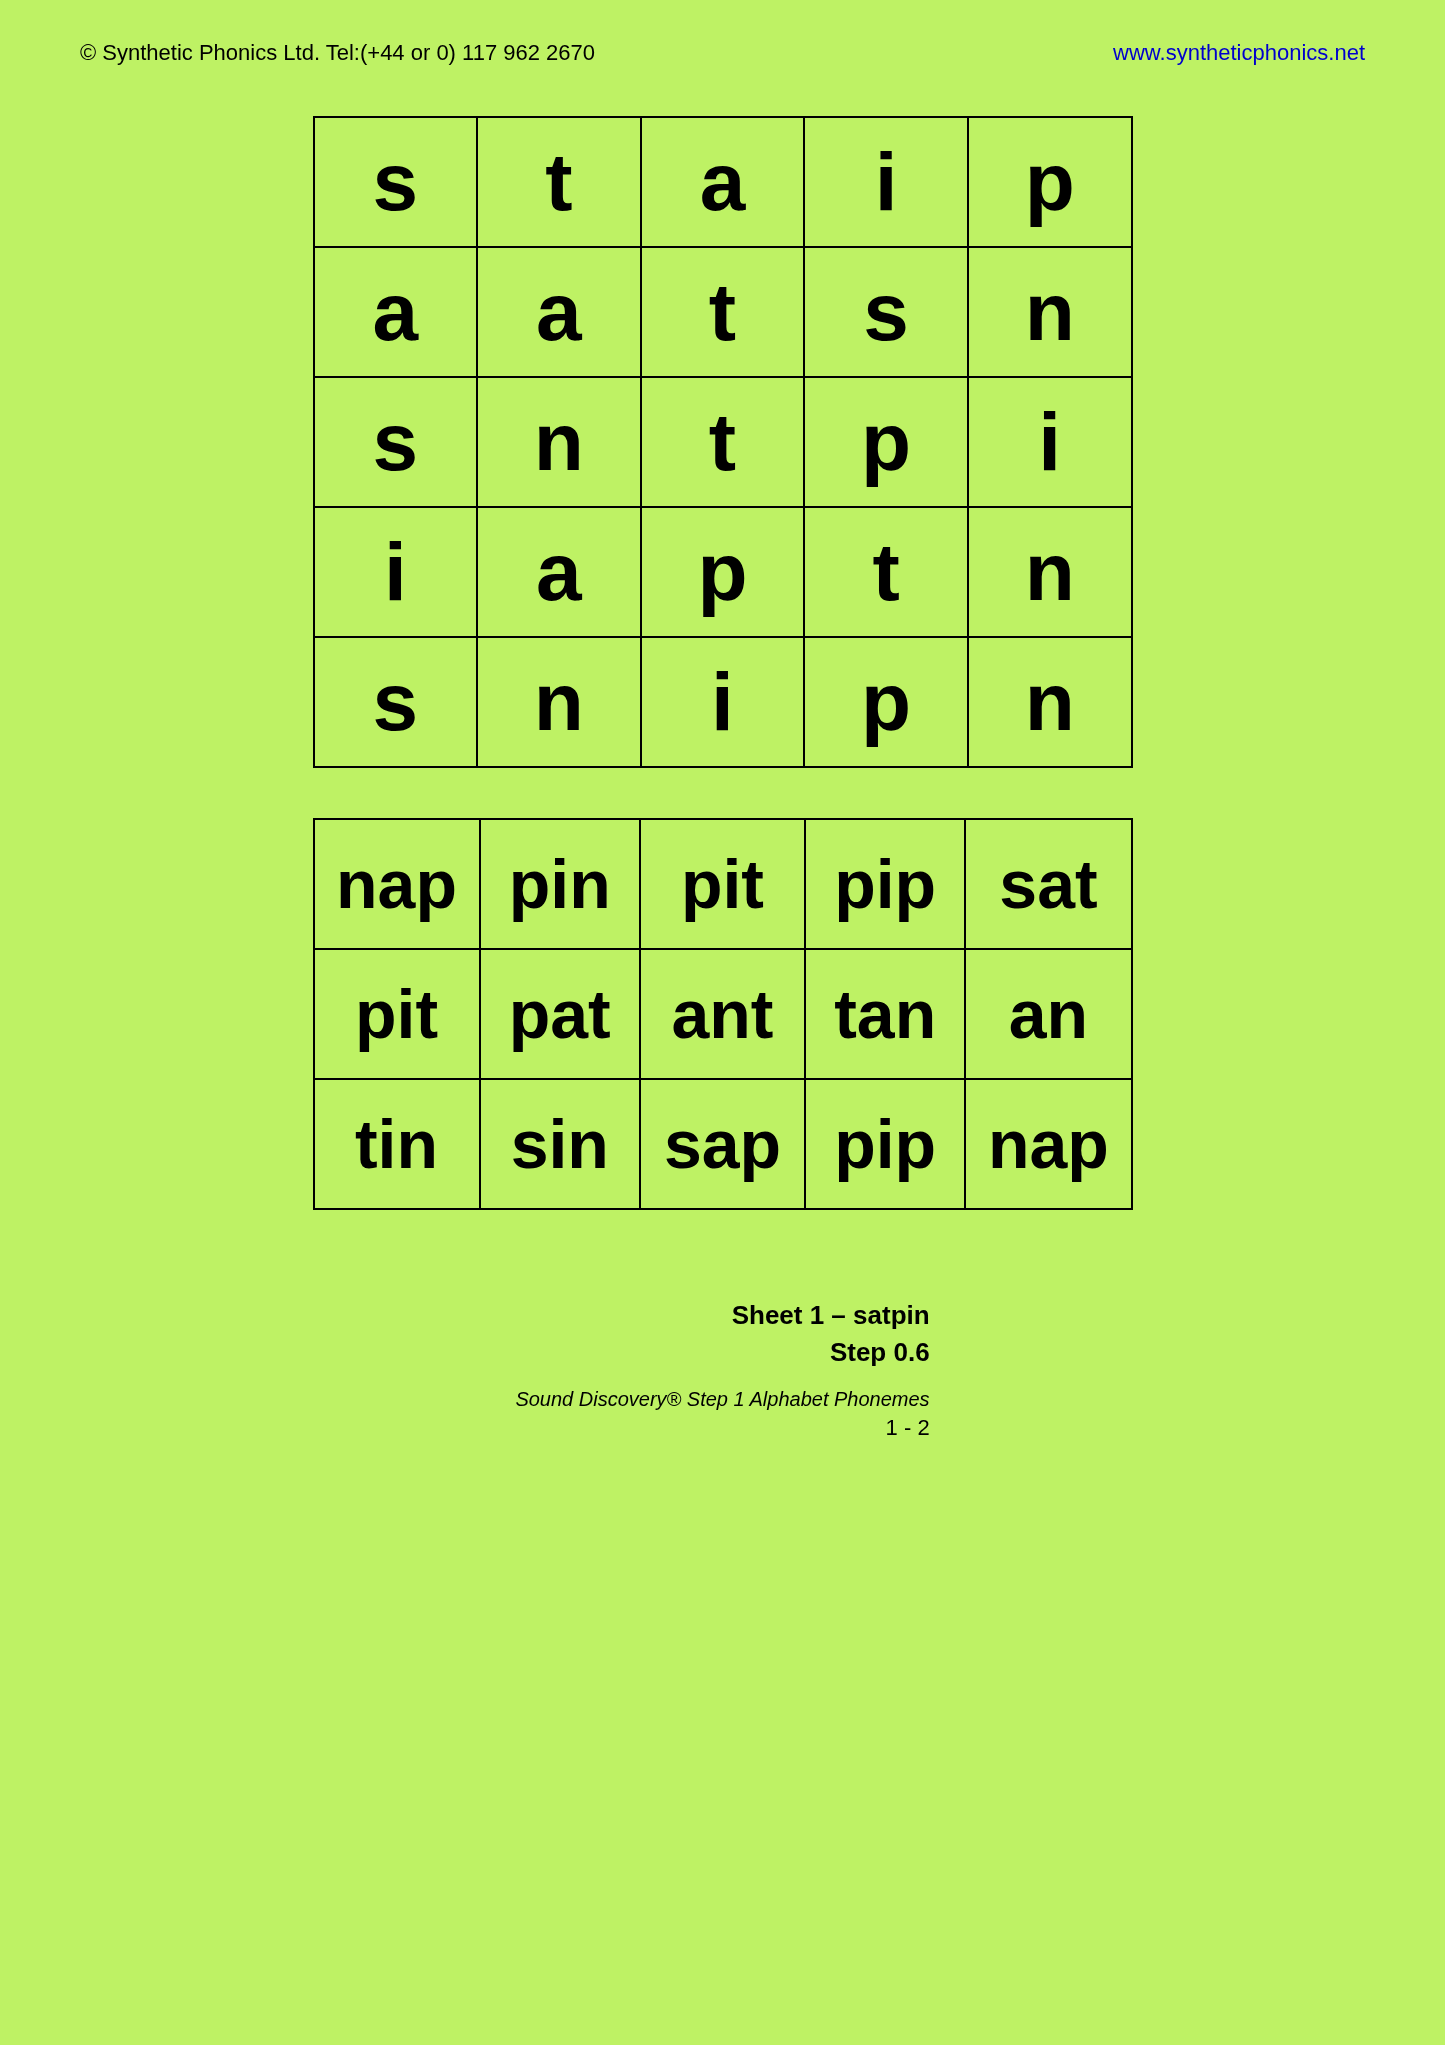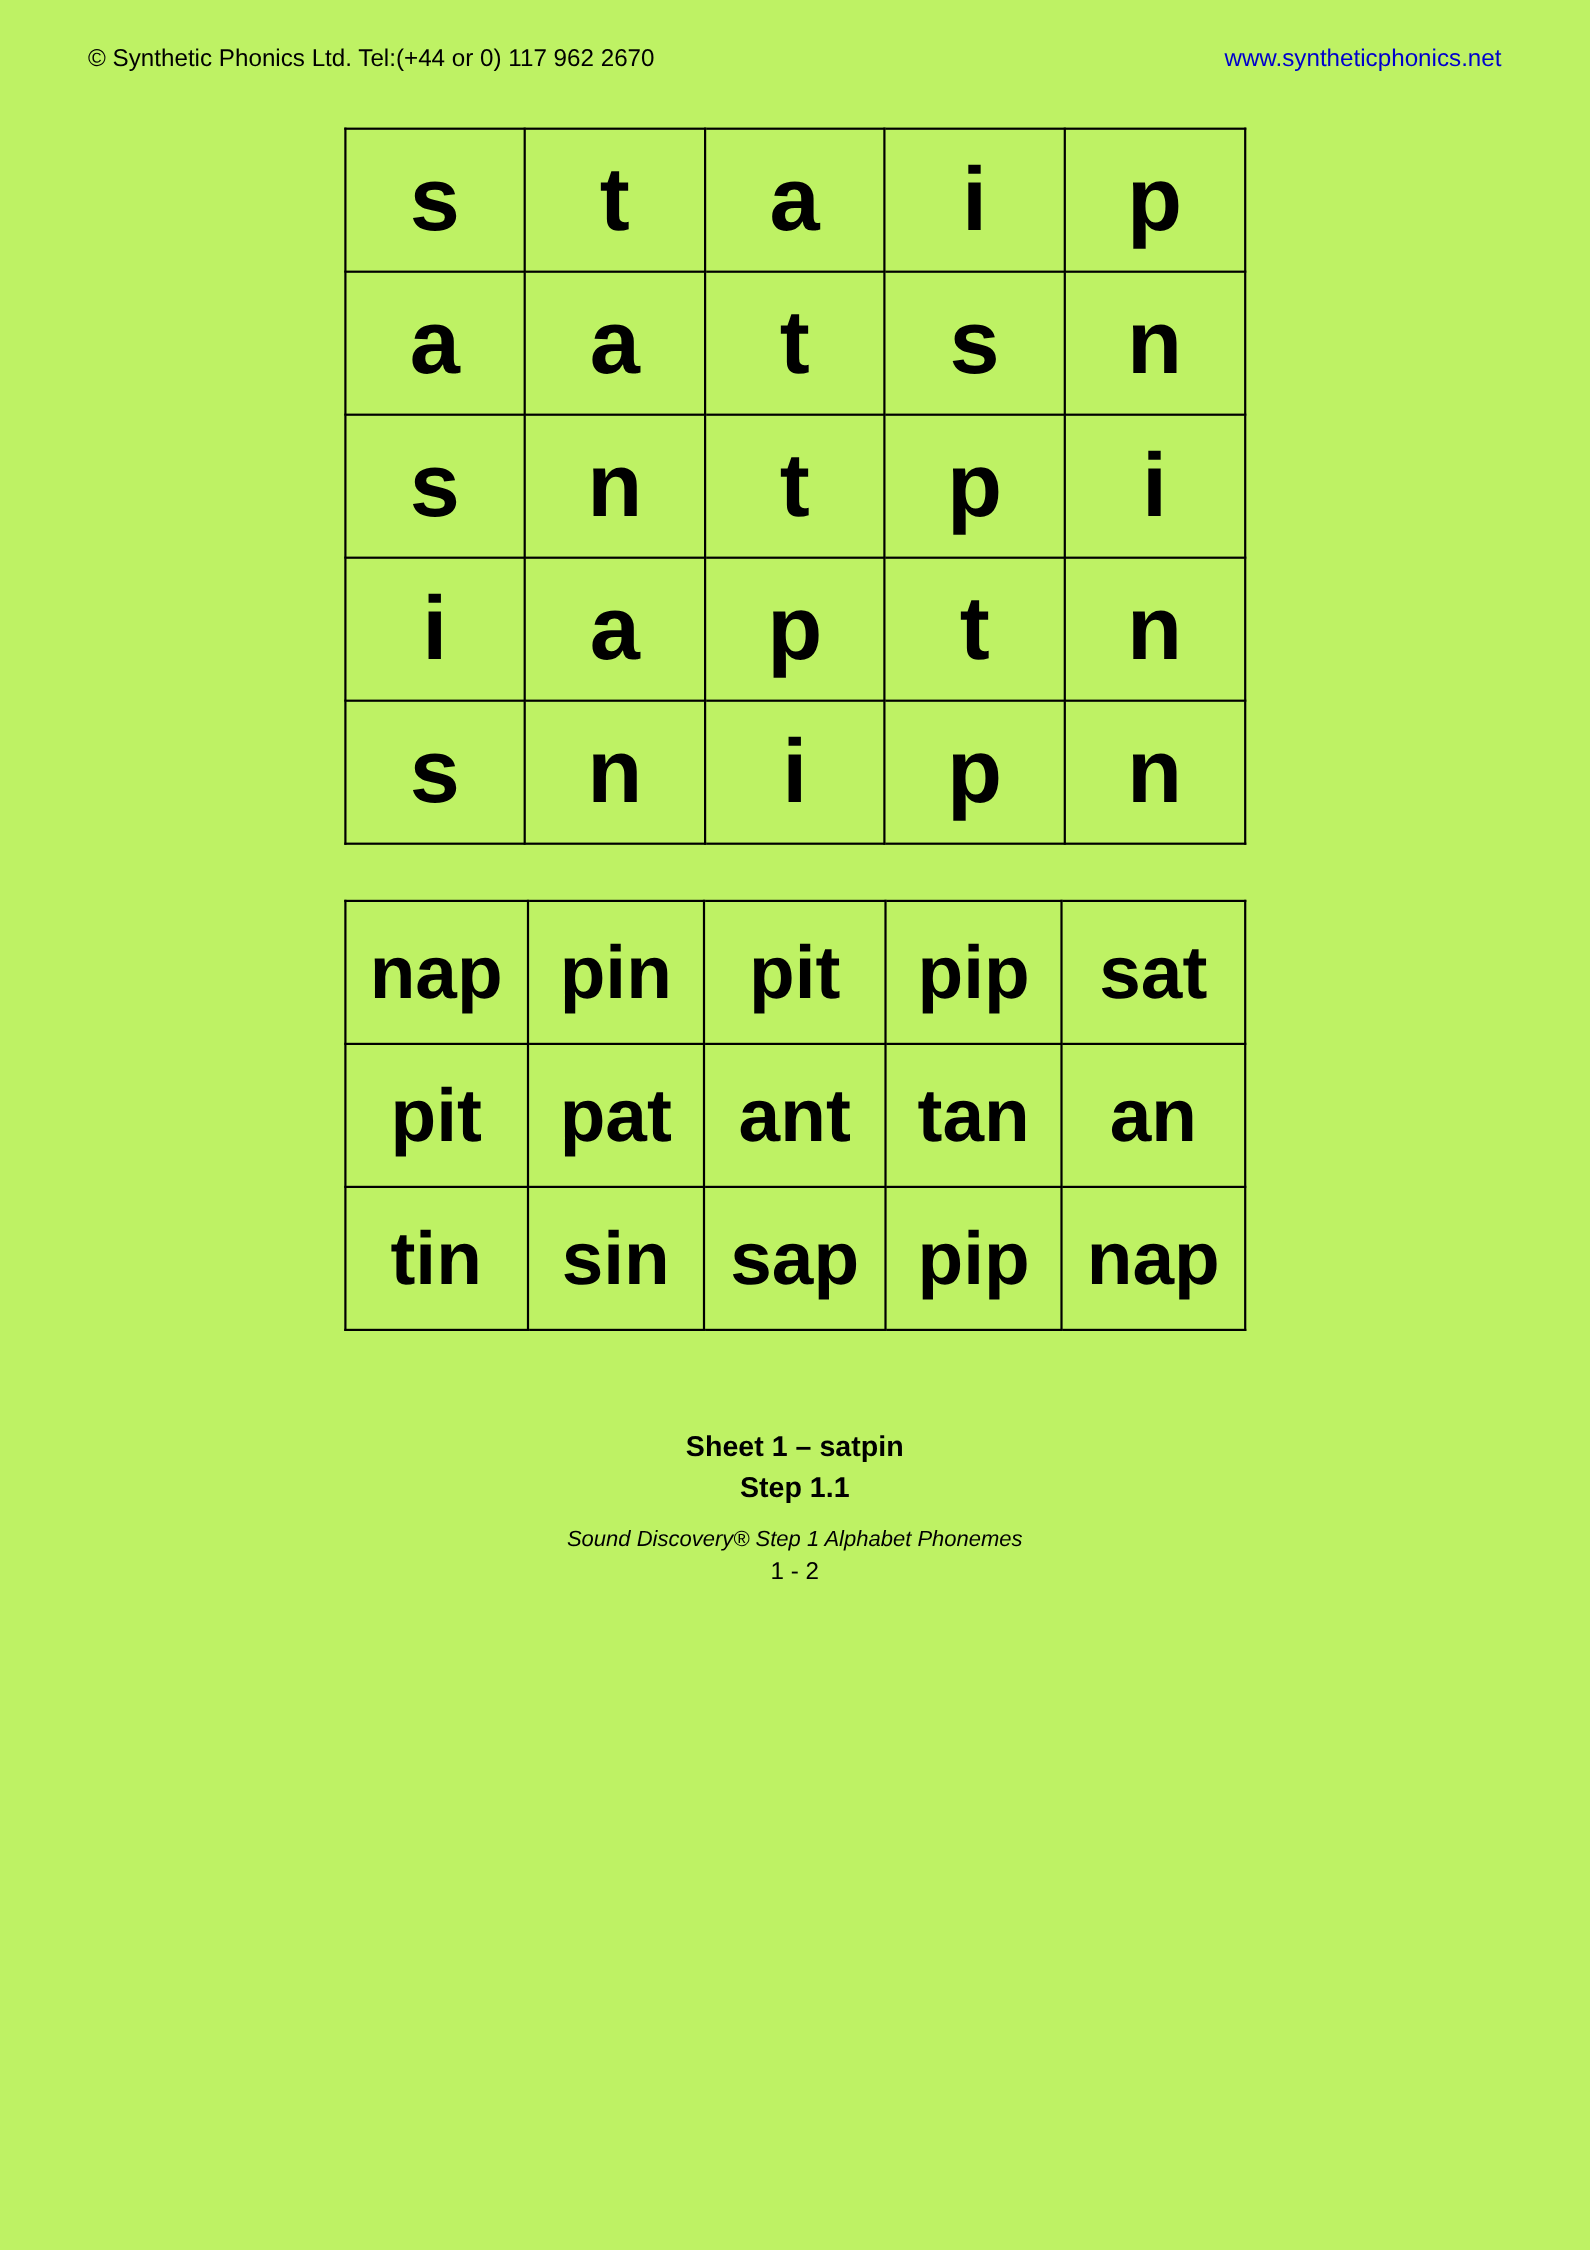--- a/index.html
+++ b/index.html
@@ -64,21 +64,21 @@
       height: 130px;
       text-align: center;
       vertical-align: middle;
       font-size: 68px;
       font-weight: bold;
       font-family: Arial, sans-serif;
     }
 
     .footer {
       margin-top: 40px;
-      text-align: center;
+      text-align: right;
       font-size: 22px;
       color: #000;
     }
 
     .footer .sheet-title {
       font-size: 26px;
       font-weight: bold;
       margin-bottom: 6px;
     }
 
@@ -172,17 +172,17 @@
             <td>sap</td>
             <td>pip</td>
             <td>nap</td>
           </tr>
         </tbody>
     </table>
   </div>
 
   <div class="footer">
     <div class="sheet-title">Sheet 1 – satpin</div>
-    <div class="step-title">Step 1.1</div>
+    <div class="step-title">Step 0.6</div>
     <div class="sound-discovery">Sound Discovery® Step 1 Alphabet Phonemes</div>
     <div class="page-num">1 - 2</div>
   </div>
 </div>
 
 </body></html>

